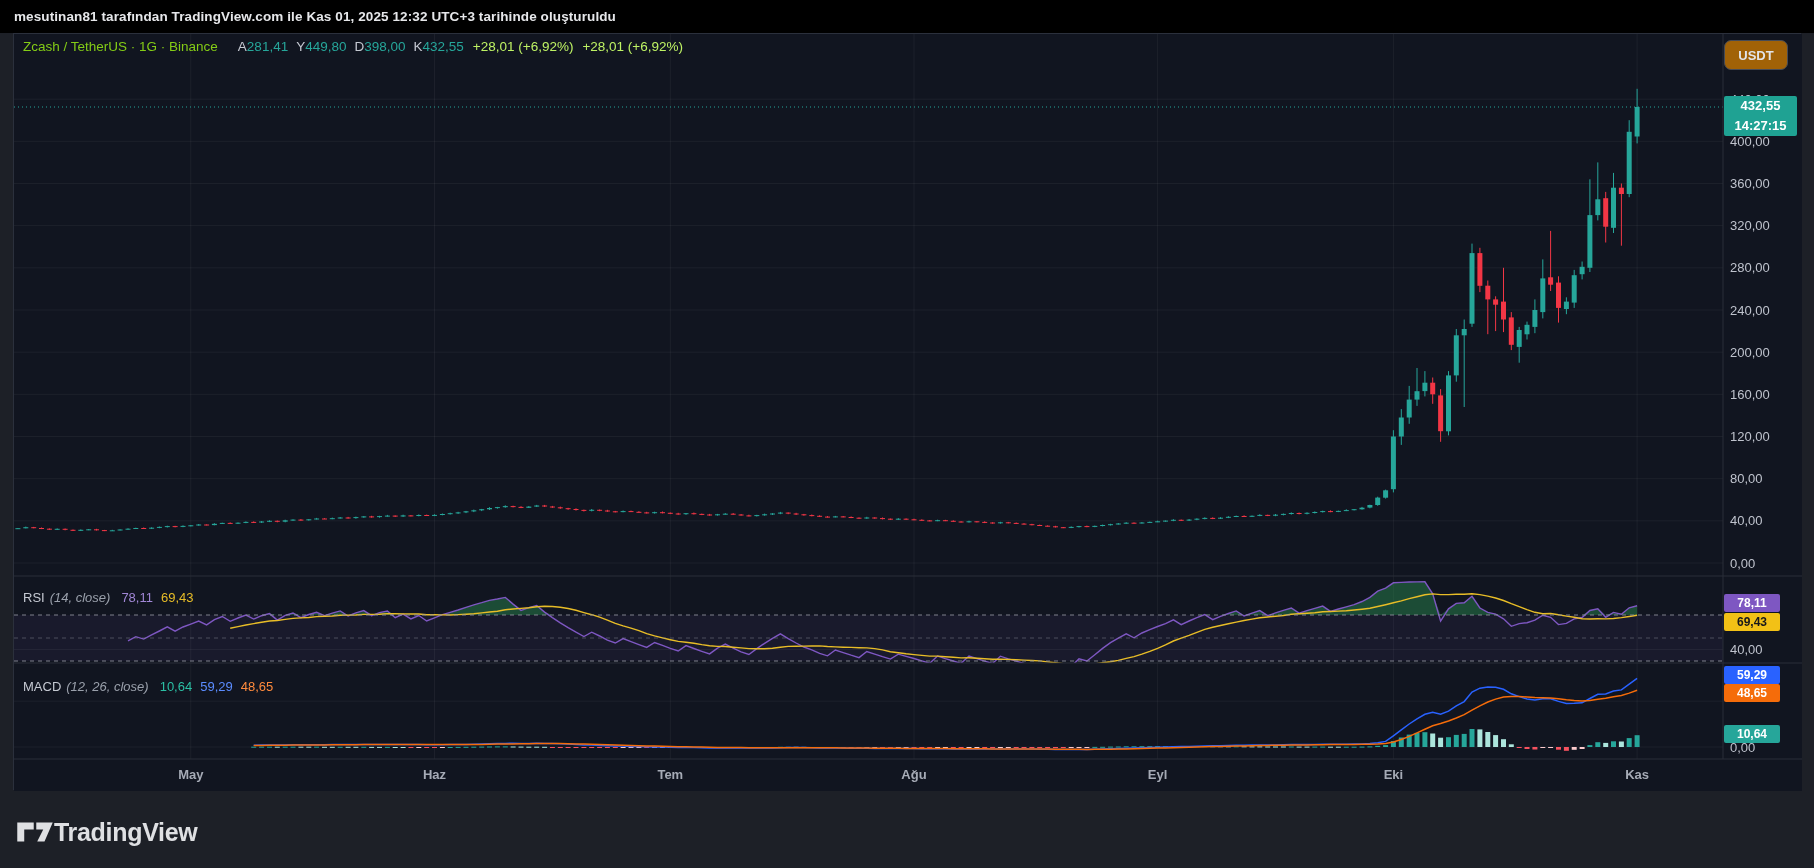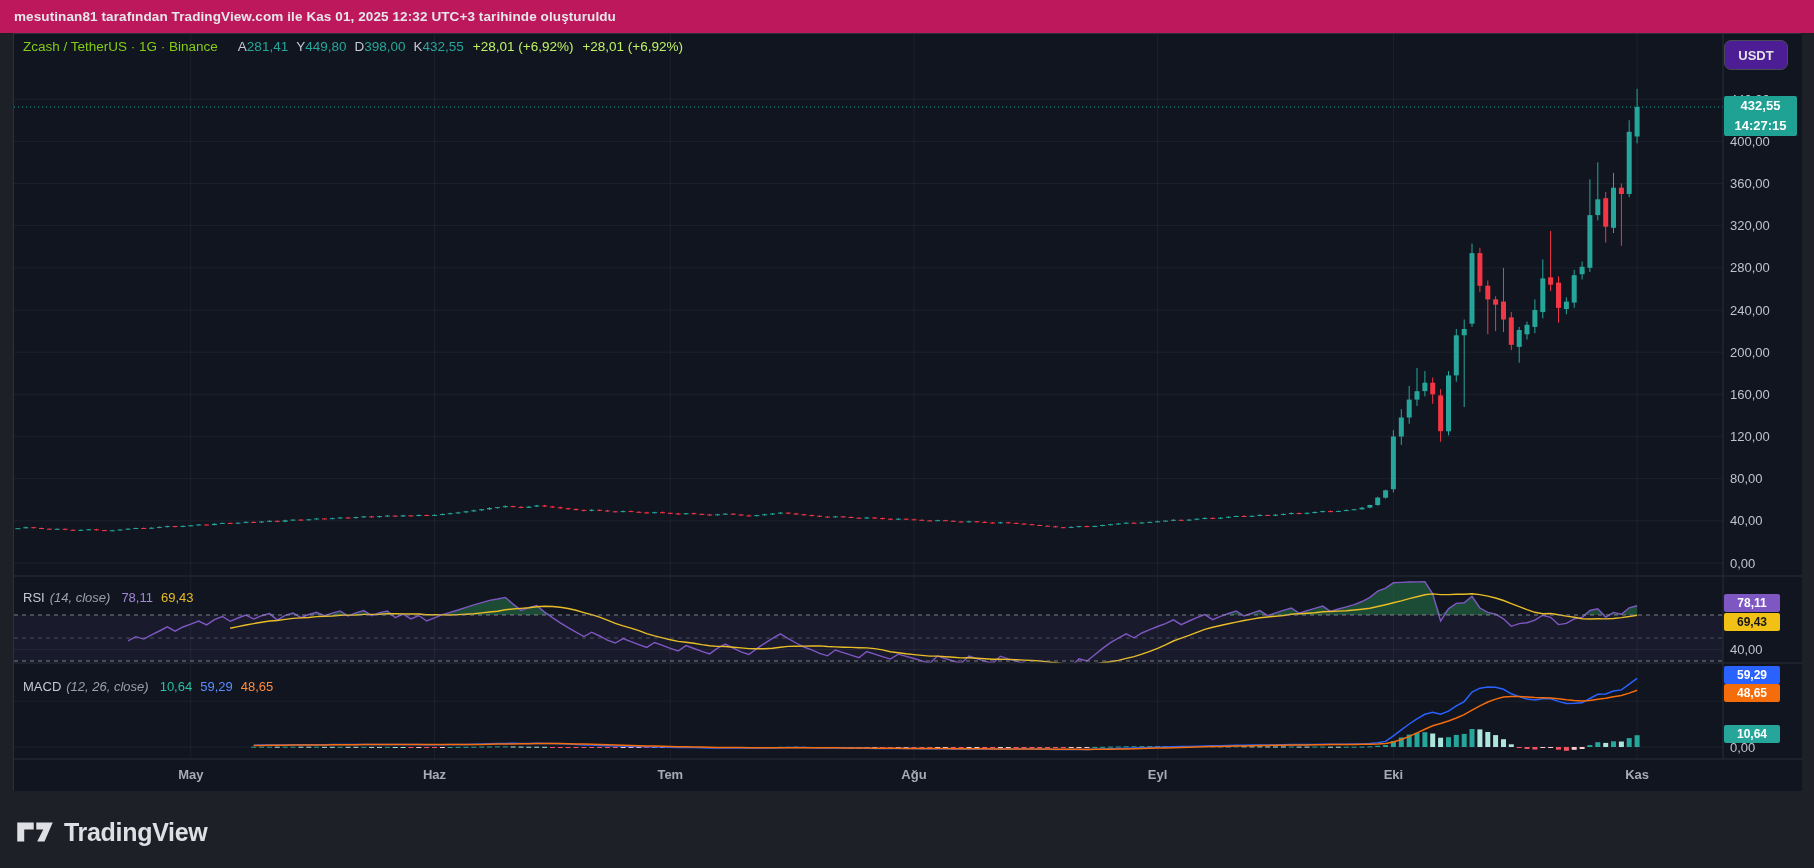--- a/index.html
+++ b/index.html
@@ -1,51 +1,51 @@
 <!DOCTYPE html>
 <html><head>
 <meta charset="utf-8">
 <style>
   * { margin:0; padding:0; box-sizing:border-box; }
   html,body { width:1814px; height:868px; overflow:hidden; background:#1d2027;
     font-family:"Liberation Sans", sans-serif; }
-  .topbar { position:absolute; left:0; top:0; width:1814px; height:33px; background:#be185d; }
+  .topbar { position:absolute; left:0; top:0; width:1814px; height:33px; background:#000000; }
   .topbar span { position:absolute; left:14px; top:0; line-height:33px; font-size:13.5px;
     color:#e6e7ea; font-weight:700; letter-spacing:.1px; }
   .widget { position:absolute; left:13px; top:33px; width:1788px; height:757px;
     background:#a3a3a3; border:1px solid #2b303c; }
   #chart-svg { position:absolute; left:0; top:0; }
   .legend { position:absolute; font-size:13.5px; white-space:nowrap; z-index:5; }
   .legend-main { left:23px; top:39px; color:#d2d6df; }
   .legend-main .sym { margin-right:12px; color:#84cc16;margin-top:37px; }
   .legend-main .fl { color:#c5c9d2; margin-left:8px; }
   .legend-main .fv { color:#26a69a; }
   .legend-main .chg { color:#bef264; margin-left:9px; }
   .legend-ind { color:#c5c9d2; font-size:13px; }
   .legend-rsi { left:23px; top:590px; }
   .legend-macd { left:23px; top:679px; }
   .legend-ind .prm { color:#9aa0ab; margin-left:5px;font-style:italic; }
   .legend-ind .v1 { margin-left:11px; }
   .legend-ind .v2, .legend-ind .v3 { margin-left:8px; }
   .btn-currency { position:absolute; left:1724px; top:40px; width:64px; height:30px;
-    border:1px solid #474b55; border-radius:7px; background:#4c1d95; color:#e2e4e9;
+    border:1px solid #474b55; border-radius:7px; background:#a16207; color:#e2e4e9;
     font-size:13px; font-weight:700; display:flex; align-items:center; justify-content:center;
     z-index:6; cursor:pointer; }
   .badge { position:absolute; left:1724px; width:56px; height:18px; border-radius:2px;
     color:#fff; font-size:12px; font-weight:700; display:flex; align-items:center;
     justify-content:center; z-index:6; }
   .badge-price { top:96px; width:73px; height:40px; background:#1fa293; flex-direction:column; }
   .badge-price div { line-height:20px; font-size:13px; font-weight:700; }
   .badge-rsi1 { top:594px; background:#7e57c2; }
   .badge-rsi2 { top:613px; background:#f2c116; color:#16171c; }
   .badge-macd { top:666px; background:#2962ff; }
   .badge-sig  { top:684px; background:#f56c0a; }
   .badge-hist { top:725px; background:#26a69a; }
   .logo { position:absolute; left:16px; top:814px; height:36px; display:flex;
-    align-items:center; gap:10px; z-index:4; cursor:pointer; }
+    align-items:center; z-index:4; cursor:pointer; }
   .logo svg { fill:#dfe0e3; }
   .logo .txt { color:#dfe0e3; font-size:25px; font-weight:700; letter-spacing:-.3px; }
 </style>
 </head>
 <body>
 
 <div class="topbar">
   <span>mesutinan81 tarafından TradingView.com ile Kas 01, 2025 12:32 UTC+3 tarihinde oluşturuldu</span>
 </div>
 

